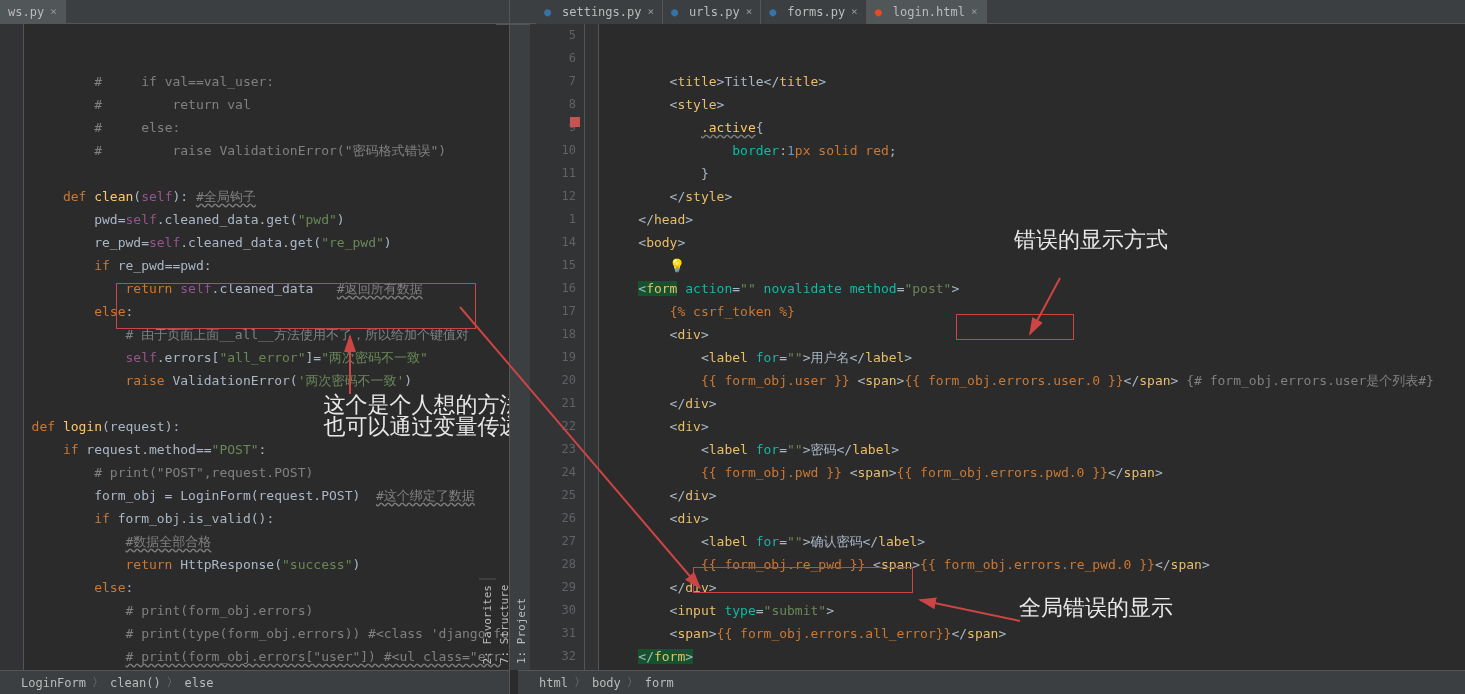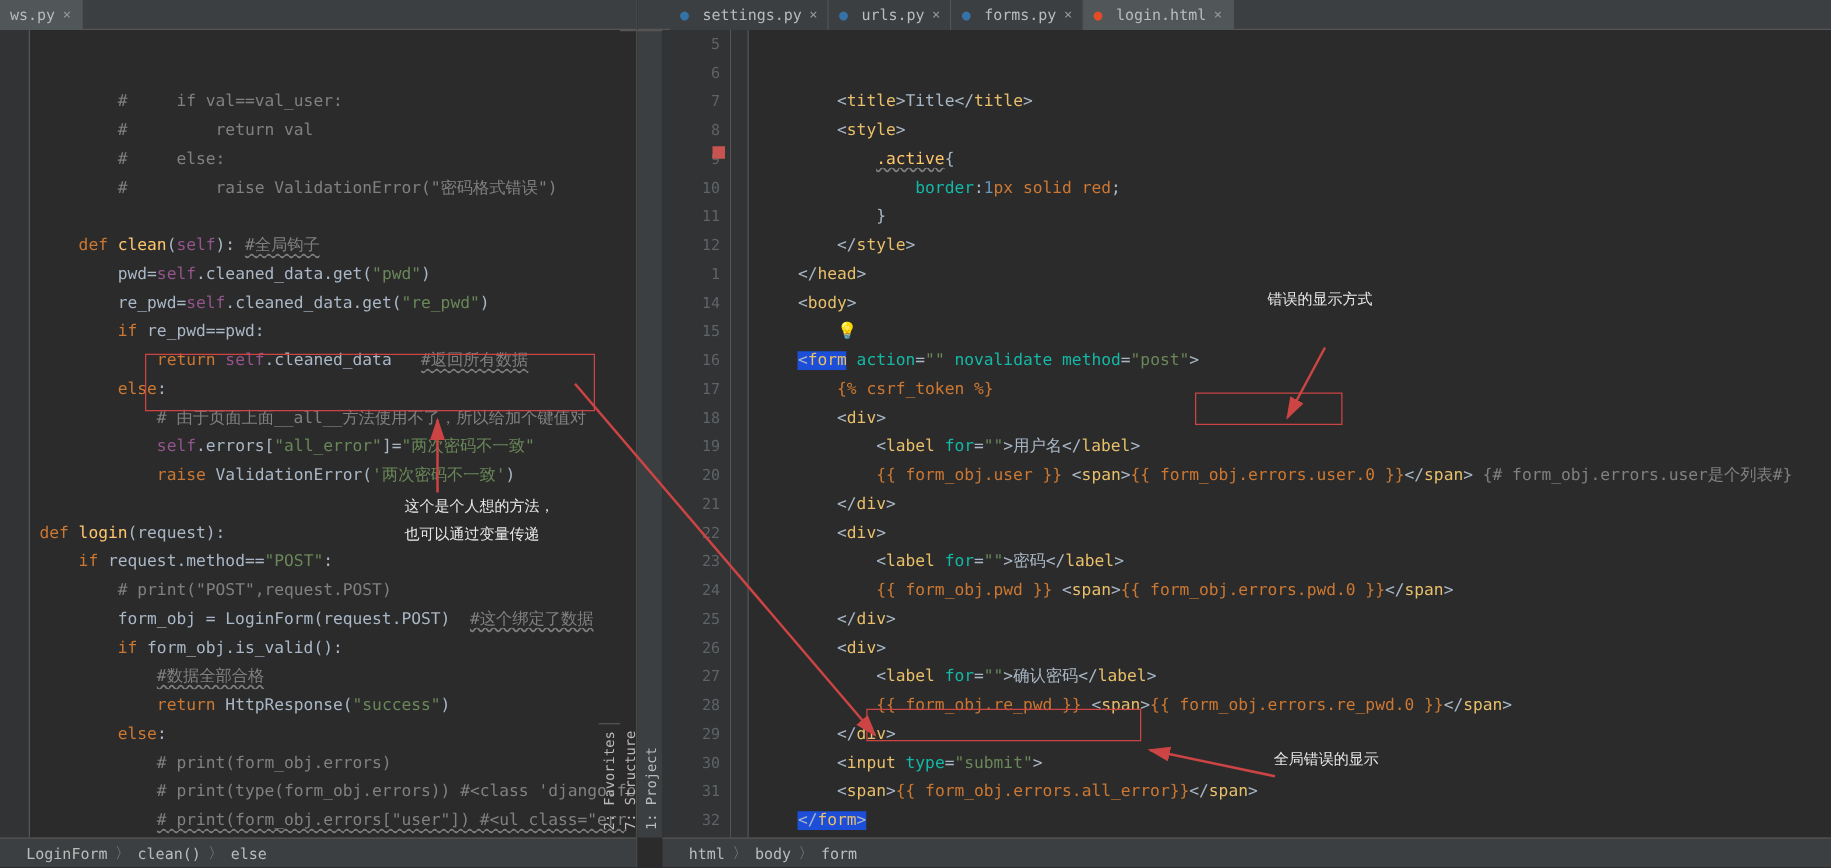--- a/index.html
+++ b/index.html
@@ -24,23 +24,23 @@
 .kw{color:#cc7832}
 .self{color:#94558d}
 .s{color:#6a8759}
 .c{color:#808080}
 .n{color:#6897bb}
 .fn{color:#ffc66d}
 .tag{color:#e8bf6a}
 .attr{color:#14b8a6}
 .tmpl{color:#cc7832}
 .wavy{text-decoration:underline wavy #808080;text-underline-offset:2px}
-.hlsel{background:#1d4ed8}
+.hlsel{background:#14532d}
 .box{position:absolute;border:1px solid #cc4444;pointer-events:none}
-.annot{position:absolute;color:#e8e8e8;font-size:12px;font-family:"Microsoft YaHei",sans-serif;pointer-events:none;white-space:pre}
+.annot{position:absolute;color:#e8e8e8;font-size:22px;font-family:"Microsoft YaHei",sans-serif;pointer-events:none;white-space:pre}
 .breadcrumb{position:absolute;bottom:0;left:0;right:0;height:24px;background:#3c3f41;color:#bbbbbb;font-size:12px;display:flex;align-items:center;padding:0 21px;border-top:1px solid #555}
 .bc-sep{margin:0 6px;color:#888}
 .right-tools{position:absolute;left:0;top:24px;bottom:24px;width:20px;background:#3c3f41;writing-mode:vertical-rl;font-size:11px;color:#bbbbbb}
 .right-tools .tool{padding:6px 2px;border-bottom:1px solid #555;transform:rotate(180deg)}
 .marker{position:absolute;left:570px;top:117px;width:10px;height:10px;background:#c75450}
 svg.overlay{position:absolute;top:0;left:0;pointer-events:none}
 </style>
 </head>
 <body>
 
@@ -157,21 +157,21 @@
           <div>32</div>
         </div>
       <div class="fold"></div>
       <div class="code" id="rc">
         <div class="line">        &lt;<span class="tag">title</span>&gt;Title&lt;/<span class="tag">title</span>&gt;</div><div class="line">        &lt;<span class="tag">style</span>&gt;</div><div class="line">            <span class="fn wavy">.active</span>{</div><div class="line">                <span class="attr">border</span>:<span class="n">1</span><span class="kw">px </span><span class="kw">solid </span><span class="kw">red</span>;</div><div class="line">            }</div><div class="line">        &lt;/<span class="tag">style</span>&gt;</div><div class="line">    &lt;/<span class="tag">head</span>&gt;</div><div class="line">    &lt;<span class="tag">body</span>&gt;</div><div class="line">        💡</div><div class="line">    <span class="hlsel">&lt;<span class="tag">form</span></span> <span class="attr">action</span>=<span class="s">""</span> <span class="attr">novalidate</span> <span class="attr">method</span>=<span class="s">"post"</span>&gt;</div><div class="line">        <span class="tmpl">{% csrf_token %}</span></div><div class="line">        &lt;<span class="tag">div</span>&gt;</div><div class="line">            &lt;<span class="tag">label</span> <span class="attr">for</span>=<span class="s">""</span>&gt;用户名&lt;/<span class="tag">label</span>&gt;</div><div class="line">            <span class="tmpl">{{ form_obj.user }}</span> &lt;<span class="tag">span</span>&gt;<span class="tmpl">{{ form_obj.errors.user.0 }}</span>&lt;/<span class="tag">span</span>&gt; <span class="c">{# form_obj.errors.user是个列表#}</span></div><div class="line">        &lt;/<span class="tag">div</span>&gt;</div><div class="line">        &lt;<span class="tag">div</span>&gt;</div><div class="line">            &lt;<span class="tag">label</span> <span class="attr">for</span>=<span class="s">""</span>&gt;密码&lt;/<span class="tag">label</span>&gt;</div><div class="line">            <span class="tmpl">{{ form_obj.pwd }}</span> &lt;<span class="tag">span</span>&gt;<span class="tmpl">{{ form_obj.errors.pwd.0 }}</span>&lt;/<span class="tag">span</span>&gt;</div><div class="line">        &lt;/<span class="tag">div</span>&gt;</div><div class="line">        &lt;<span class="tag">div</span>&gt;</div><div class="line">            &lt;<span class="tag">label</span> <span class="attr">for</span>=<span class="s">""</span>&gt;确认密码&lt;/<span class="tag">label</span>&gt;</div><div class="line">            <span class="tmpl">{{ form_obj.re_pwd }}</span> &lt;<span class="tag">span</span>&gt;<span class="tmpl">{{ form_obj.errors.re_pwd.0 }}</span>&lt;/<span class="tag">span</span>&gt;</div><div class="line">        &lt;/<span class="tag">div</span>&gt;</div><div class="line">        &lt;<span class="tag">input</span> <span class="attr">type</span>=<span class="s">"submit"</span>&gt;</div><div class="line">        &lt;<span class="tag">span</span>&gt;<span class="tmpl">{{ form_obj.errors.all_error}}</span>&lt;/<span class="tag">span</span>&gt;</div><div class="line">    <span class="hlsel">&lt;/<span class="tag">form</span>&gt;</span></div><div class="line">    </div><div class="annot" style="top:204px;left:415px">错误的显示方式</div>
         <div class="annot" style="top:572px;left:420px">全局错误的显示</div>
         <div class="box" style="top:290px;left:357px;width:118px;height:26px"></div>
         <div class="box" style="top:543px;left:94px;width:220px;height:26px"></div>
       </div>
     </div>
-    <div class="breadcrumb" style="left:20px">
+    <div class="breadcrumb" style="left:8px">
       <span>html</span>
         <span class="bc-sep">〉</span>
       <span>body</span>
         <span class="bc-sep">〉</span>
       <span>form</span>
     </div>
   </div>
 </div>
 
 <div class="marker"></div>

